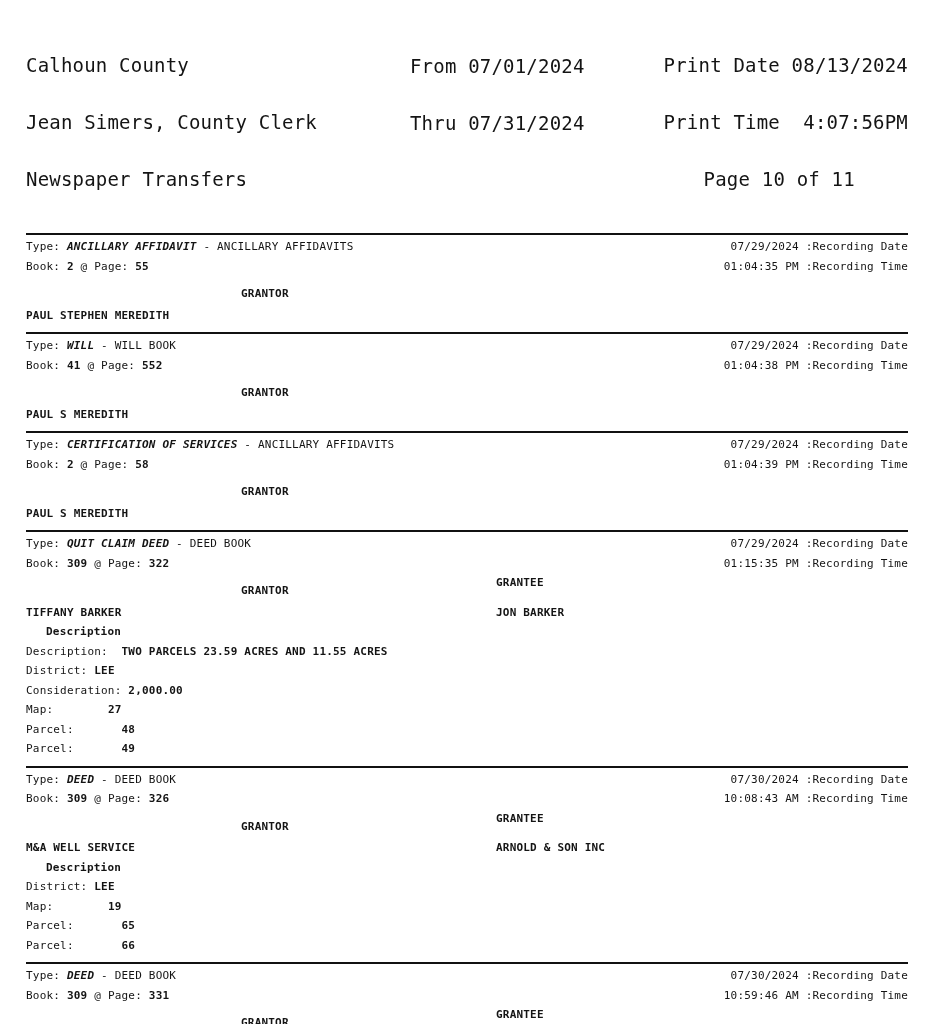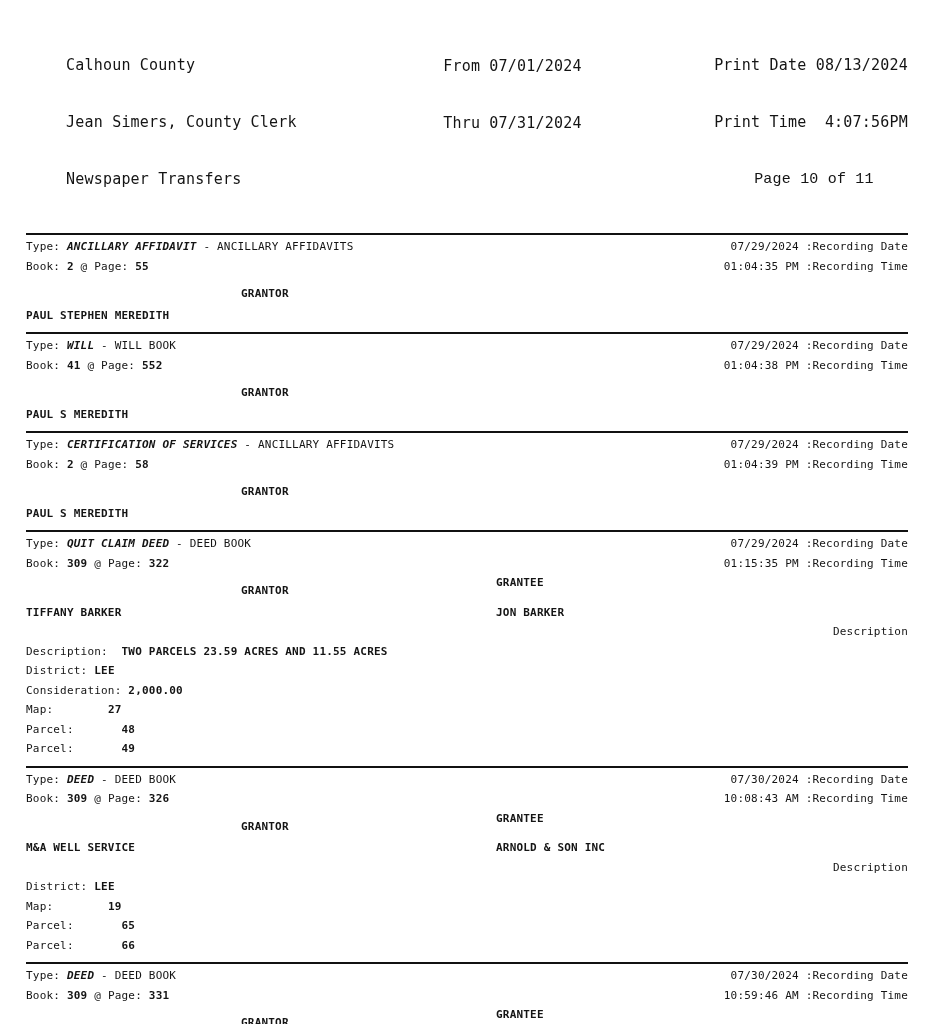--- a/index.html
+++ b/index.html
@@ -21,31 +21,30 @@
     box-sizing: border-box;
     padding: 18px 26px 0 26px;
     overflow: hidden;
   }
 
   
   .header {
     display: flex;
     justify-content: space-between;
     align-items: flex-start;
-    font-size: 15px;
+    font-size: 19px;
     line-height: 19px;
     letter-spacing: 0.2px;
     padding-bottom: 4px;
-    margin-left: 40px;
   }
   .hdr-col-left { white-space: pre; }
   .hdr-col-mid  { white-space: pre; padding-left: 14px; padding-top: 1px;}
   .hdr-col-right { white-space: pre; text-align: left; }
   .hdr-line { display: block; }
-  .hdr-right-pagerow { padding-left: 40px; font-family: Liberation Mono, monospace; }
+  .hdr-right-pagerow { padding-left: 40px; }
 
   
   .rule {
     border-top: 2px solid #111;
     margin: 2px 0 0 0;
     height: 0;
   }
 
   
   .record {
@@ -76,22 +75,22 @@
   .hdrs-row {
     display: flex;
     white-space: pre;
     font-weight: bold;
   }
   .col-a { width: 470px; }
   .col-grantor-lbl { width: 470px; padding-left: 215px; box-sizing: border-box; margin-top: 8px; }
   .col-grantee-lbl { padding-left: 0px; }
 
   .desc-center {
-    text-align: right;
-    font-weight: normal;
+    text-align: left;
+    font-weight: bold;
     padding-left: 20px;
   }
   .desc-line { white-space: pre; }
   .desc-line b { font-weight: bold; }
 
   .spacer2 { height: 5px; }
   .spacer1 { height: 2px; }
 </style>
 </head>
 <body>

